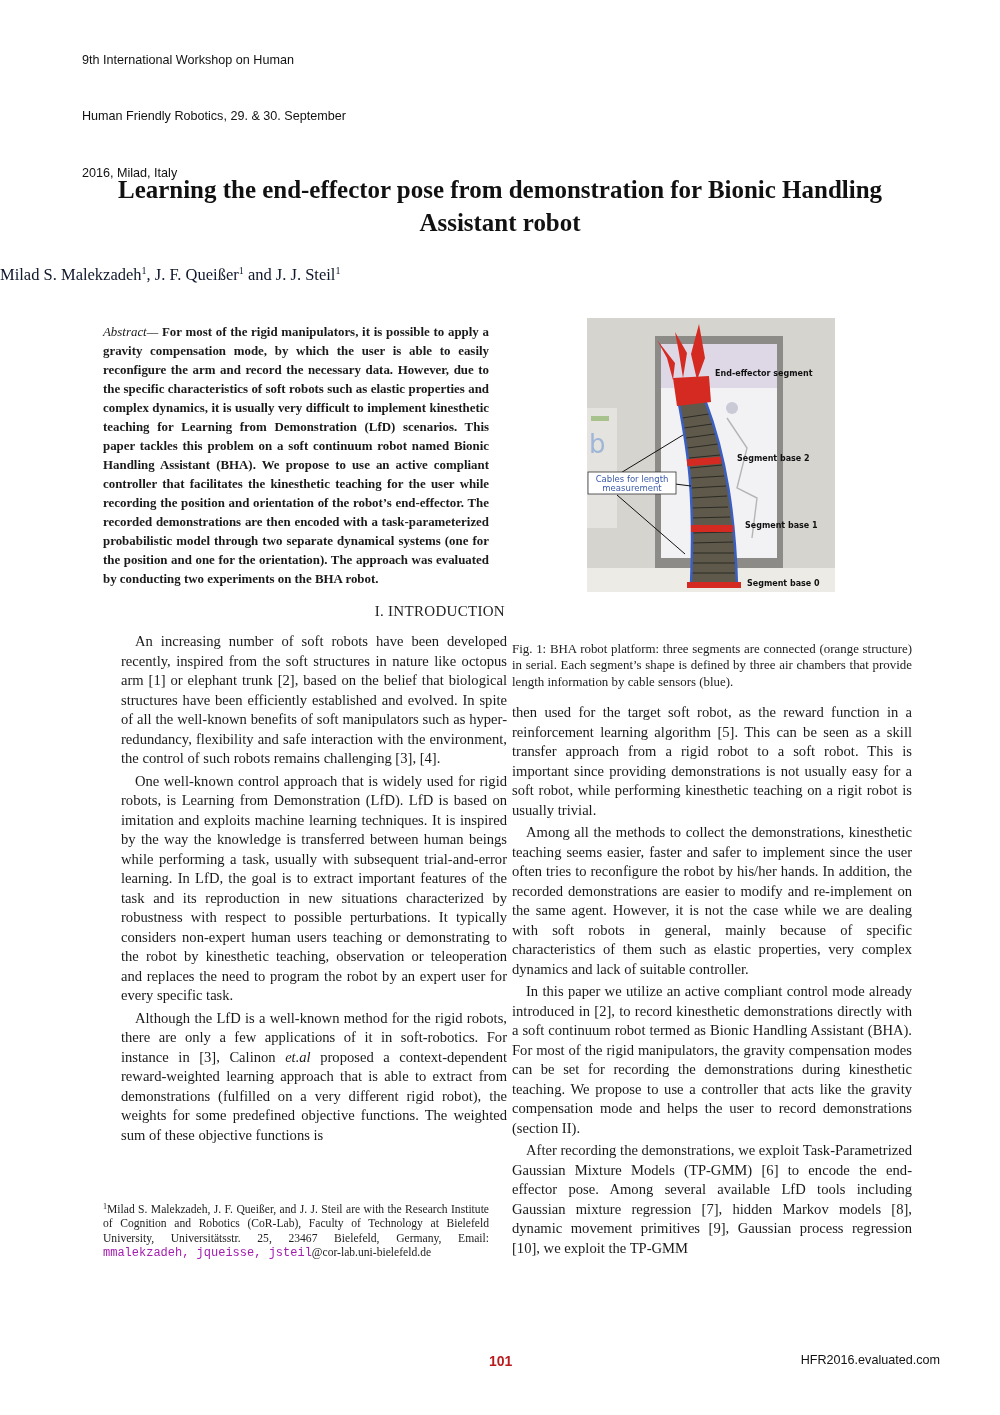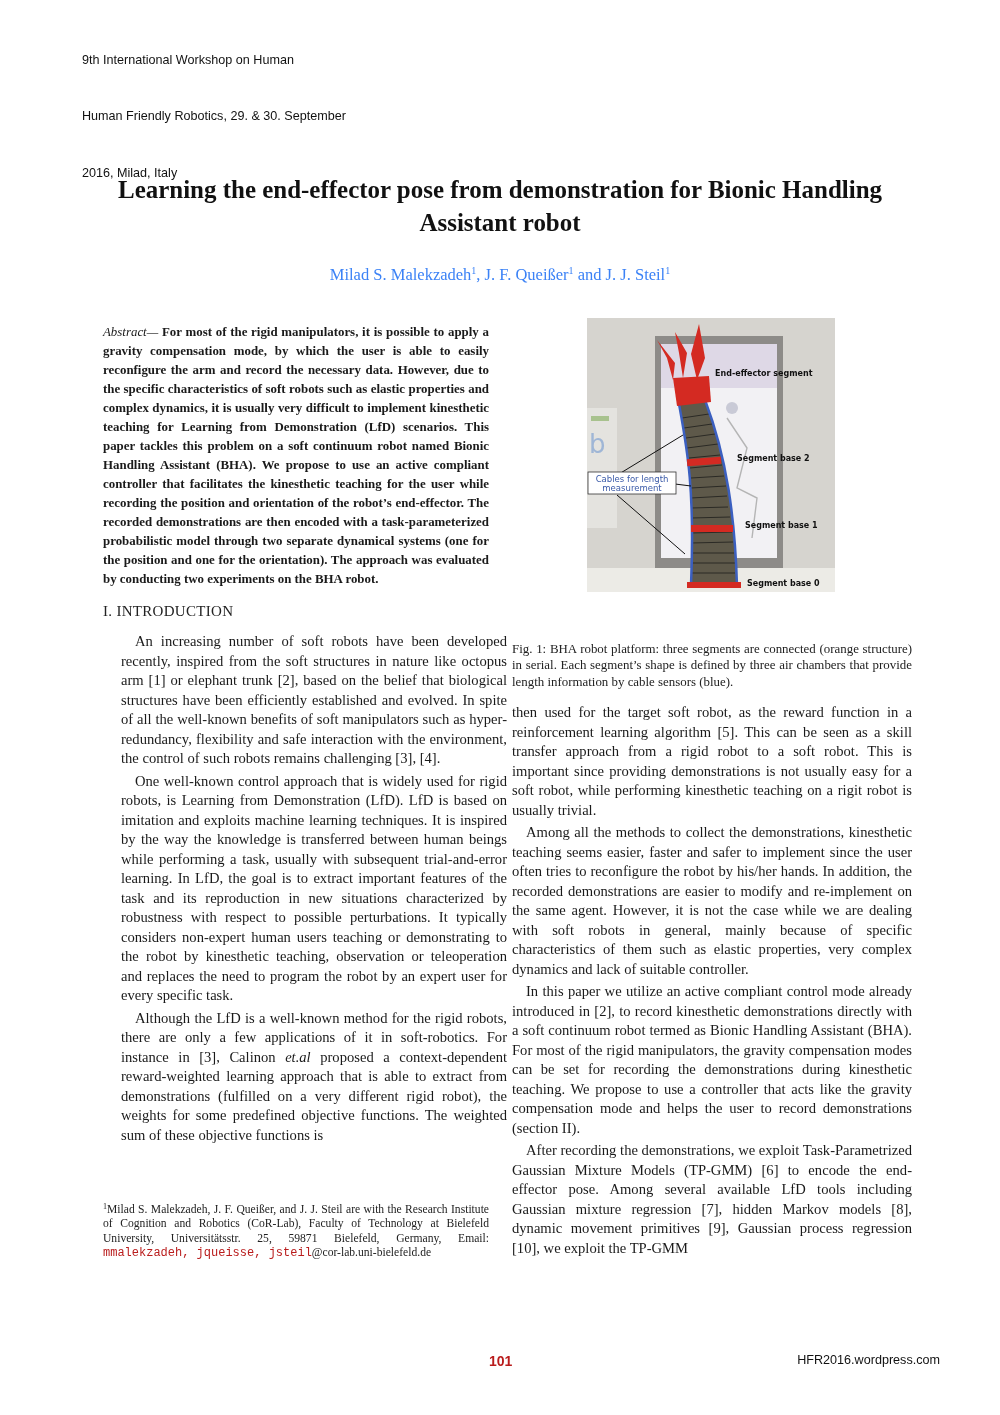--- a/index.html
+++ b/index.html
@@ -1,33 +1,33 @@
 <!DOCTYPE html>
 <html><head>
 <meta charset="utf-8">
 <style>
   html, body { margin: 0; padding: 0; background: #ffffff; }
   body { width: 1000px; height: 1415px; position: relative; overflow: hidden; color: #111; }
   .header { position: absolute; left: 82px; top: 12px; font-family: "Liberation Sans", sans-serif; font-size: 12.6px; line-height: 16.4px; color: #111; }
   .header div { white-space: nowrap; margin-top: 40px; }
   .title { position: absolute; left: 60px; width: 880px; top: 173px; text-align: center; font-family: "Liberation Serif", serif; font-weight: bold; font-size: 26px; line-height: 33px; color: #111; transform: scaleX(0.96); transform-origin: center; }
-  .authors { position: absolute; left: 0; width: 1000px; top: 265px; text-align: center; font-family: "Liberation Serif", serif; font-size: 16.5px; color: #3b82f6; }
+  .authors { position: absolute; left: 0; width: 1000px; top: 265px; text-align: left; font-family: "Liberation Serif", serif; font-size: 16.5px; color: #0f172a; }
   .authors sup { font-size: 10px; vertical-align: 6px; }
   .col { position: absolute; font-family: "Liberation Serif", serif; color: #1a1a1a; }
   .col-left { left: 103px; width: 386px; }
   .col-right { left: 512px; width: 400px; margin-top: 40px; }
   .abstract { top: 323px; font-size: 12.9px; line-height: 19px; font-weight: bold; text-align: justify; text-indent: 0; }
   .abstract .lead { font-style: italic; font-weight: normal; }
-  .section-heading { position: absolute; left: 103px; width: 386px; top: 603px; text-align: left; font-family: "Liberation Serif", serif; font-size: 15px; letter-spacing: 0.3px; color: #222; }
+  .section-heading { position: absolute; left: 119px; width: 386px; top: 603px; text-align: right; font-family: "Liberation Serif", serif; font-size: 15px; letter-spacing: 0.3px; color: #222; }
   .body-text { font-size: 14.6px; line-height: 19.5px; text-align: justify; }
   .body-text p { margin: 0 0 3px 0; text-indent: 14px; }
   .intro { top: 632px; margin-left: 18px; }
   .footnote { position: absolute; left: 103px; width: 386px; top: 1200px; font-family: "Liberation Serif", serif; font-size: 11.6px; line-height: 14.3px; text-align: justify; color: #222; }
   .footnote sup { font-size: 8px; vertical-align: 4px; }
-  .footnote .mono { font-family: "Liberation Mono", monospace; font-size: 12px; color: #b91c1c; }
+  .footnote .mono { font-family: "Liberation Mono", monospace; font-size: 12px; color: #a21caf; }
   .figure { position: absolute; left: 587px; top: 318px; width: 248px; height: 274px; background: #d9d8d3; overflow: hidden; }
   .caption { top: 601px; font-size: 12.9px; line-height: 16.25px; text-align: justify; color: #222; }
   .right-text { top: 663px; }
   .page-number { position: absolute; left: 489px; top: 1353px; font-family: "Liberation Sans", sans-serif; font-size: 14px; color: #b91c1c; font-weight: bold; }
   .site { position: absolute; right: 60px; top: 1353px; font-family: "Liberation Sans", sans-serif; font-size: 12.6px; color: #111; }
   .fig-label { font-family: "DejaVu Sans", sans-serif; font-weight: bold; font-size: 8px; fill: #111; }
   .fig-cable { font-family: "DejaVu Sans", sans-serif; font-size: 8.5px; fill: #3a5aa8; }
 </style>
 </head>
 <body>
@@ -53,21 +53,21 @@
 
 <div class="section-heading">I. INTRODUCTION</div>
 
 <div class="col col-left body-text intro">
   <p>An increasing number of soft robots have been developed recently, inspired from the soft structures in nature like octopus arm [1] or elephant trunk [2], based on the belief that biological structures have been efficiently established and evolved. In spite of all the well-known benefits of soft manipulators such as hyper-redundancy, flexibility and safe interaction with the environment, the control of such robots remains challenging [3], [4].</p>
   <p>One well-known control approach that is widely used for rigid robots, is Learning from Demonstration (LfD). LfD is based on imitation and exploits machine learning techniques. It is inspired by the way the knowledge is transferred between human beings while performing a task, usually with subsequent trial-and-error learning. In LfD, the goal is to extract important features of the task and its reproduction in new situations characterized by robustness with respect to possible perturbations. It typically considers non-expert human users teaching or demonstrating to the robot by kinesthetic teaching, observation or teleoperation and replaces the need to program the robot by an expert user for every specific task.</p>
   <p><span>Although the LfD is a well-known method for the rigid robots, there are only a few applications of it in soft-robotics. For instance in [3], Calinon </span><i>et.al</i><span> proposed a context-dependent reward-weighted learning approach that is able to extract from demonstrations (fulfilled on a very different rigid robot), the weights for some predefined objective functions. The weighted sum of these objective functions is</span></p>
 </div>
 
 <div class="footnote">
-  <sup>1</sup><span>Milad S. Malekzadeh, J. F. Queißer, and J. J. Steil are with the Research Institute of Cognition and Robotics (CoR-Lab), Faculty of Technology at Bielefeld University, Universitätsstr. 25, 59871 Bielefeld, Germany, Email: </span><span class="mono">mmalekzadeh, jqueisse, jsteil</span><span>@cor-lab.uni-bielefeld.de</span>
+  <sup>1</sup><span>Milad S. Malekzadeh, J. F. Queißer, and J. J. Steil are with the Research Institute of Cognition and Robotics (CoR-Lab), Faculty of Technology at Bielefeld University, Universitätsstr. 25, 23467 Bielefeld, Germany, Email: </span><span class="mono">mmalekzadeh, jqueisse, jsteil</span><span>@cor-lab.uni-bielefeld.de</span>
 </div>
 
 <div class="figure">
   <svg width="248" height="274" viewBox="0 0 248 274">
     <rect x="0" y="0" width="248" height="274" fill="#d6d4cf"></rect>
     <rect x="0" y="90" width="30" height="120" fill="#e4e3df"></rect>
     <rect x="4" y="98" width="18" height="5" fill="#a8c28e"></rect>
     <text x="2" y="135" font-family="DejaVu Sans, sans-serif" font-size="26" fill="#9fb6d6">b</text>
     <rect x="68" y="18" width="128" height="232" fill="#8d8b88"></rect>
     <rect x="74" y="26" width="116" height="214" fill="#f2f1f4"></rect>
@@ -119,13 +119,13 @@
 <div class="col col-right caption">Fig. 1: BHA robot platform: three segments are connected (orange structure) in serial. Each segment’s shape is defined by three air chambers that provide length information by cable sensors (blue).</div>
 
 <div class="col col-right body-text right-text">
   <p style="text-indent:0">then used for the target soft robot, as the reward function in a reinforcement learning algorithm [5]. This can be seen as a skill transfer approach from a rigid robot to a soft robot. This is important since providing demonstrations is not usually easy for a soft robot, while performing kinesthetic teaching on a rigit robot is usually trivial.</p>
   <p>Among all the methods to collect the demonstrations, kinesthetic teaching seems easier, faster and safer to implement since the user often tries to reconfigure the robot by his/her hands. In addition, the recorded demonstrations are easier to modify and re-implement on the same agent. However, it is not the case while we are dealing with soft robots in general, mainly because of specific characteristics of them such as elastic properties, very complex dynamics and lack of suitable controller.</p>
   <p>In this paper we utilize an active compliant control mode already introduced in [2], to record kinesthetic demonstrations directly with a soft continuum robot termed as Bionic Handling Assistant (BHA). For most of the rigid manipulators, the gravity compensation modes can be set for recording the demonstrations during kinesthetic teaching. We propose to use a controller that acts like the gravity compensation mode and helps the user to record demonstrations (section II).</p>
   <p>After recording the demonstrations, we exploit Task-Parametrized Gaussian Mixture Models (TP-GMM) [6] to encode the end-effector pose. Among several available LfD tools including Gaussian mixture regression [7], hidden Markov models [8], dynamic movement primitives [9], Gaussian process regression [10], we exploit the TP-GMM</p>
 </div>
 
 <div class="page-number">101</div>
-<div class="site">HFR2016.wordpress.com</div>
+<div class="site">HFR2016.evaluated.com</div>
 
 </body></html>

